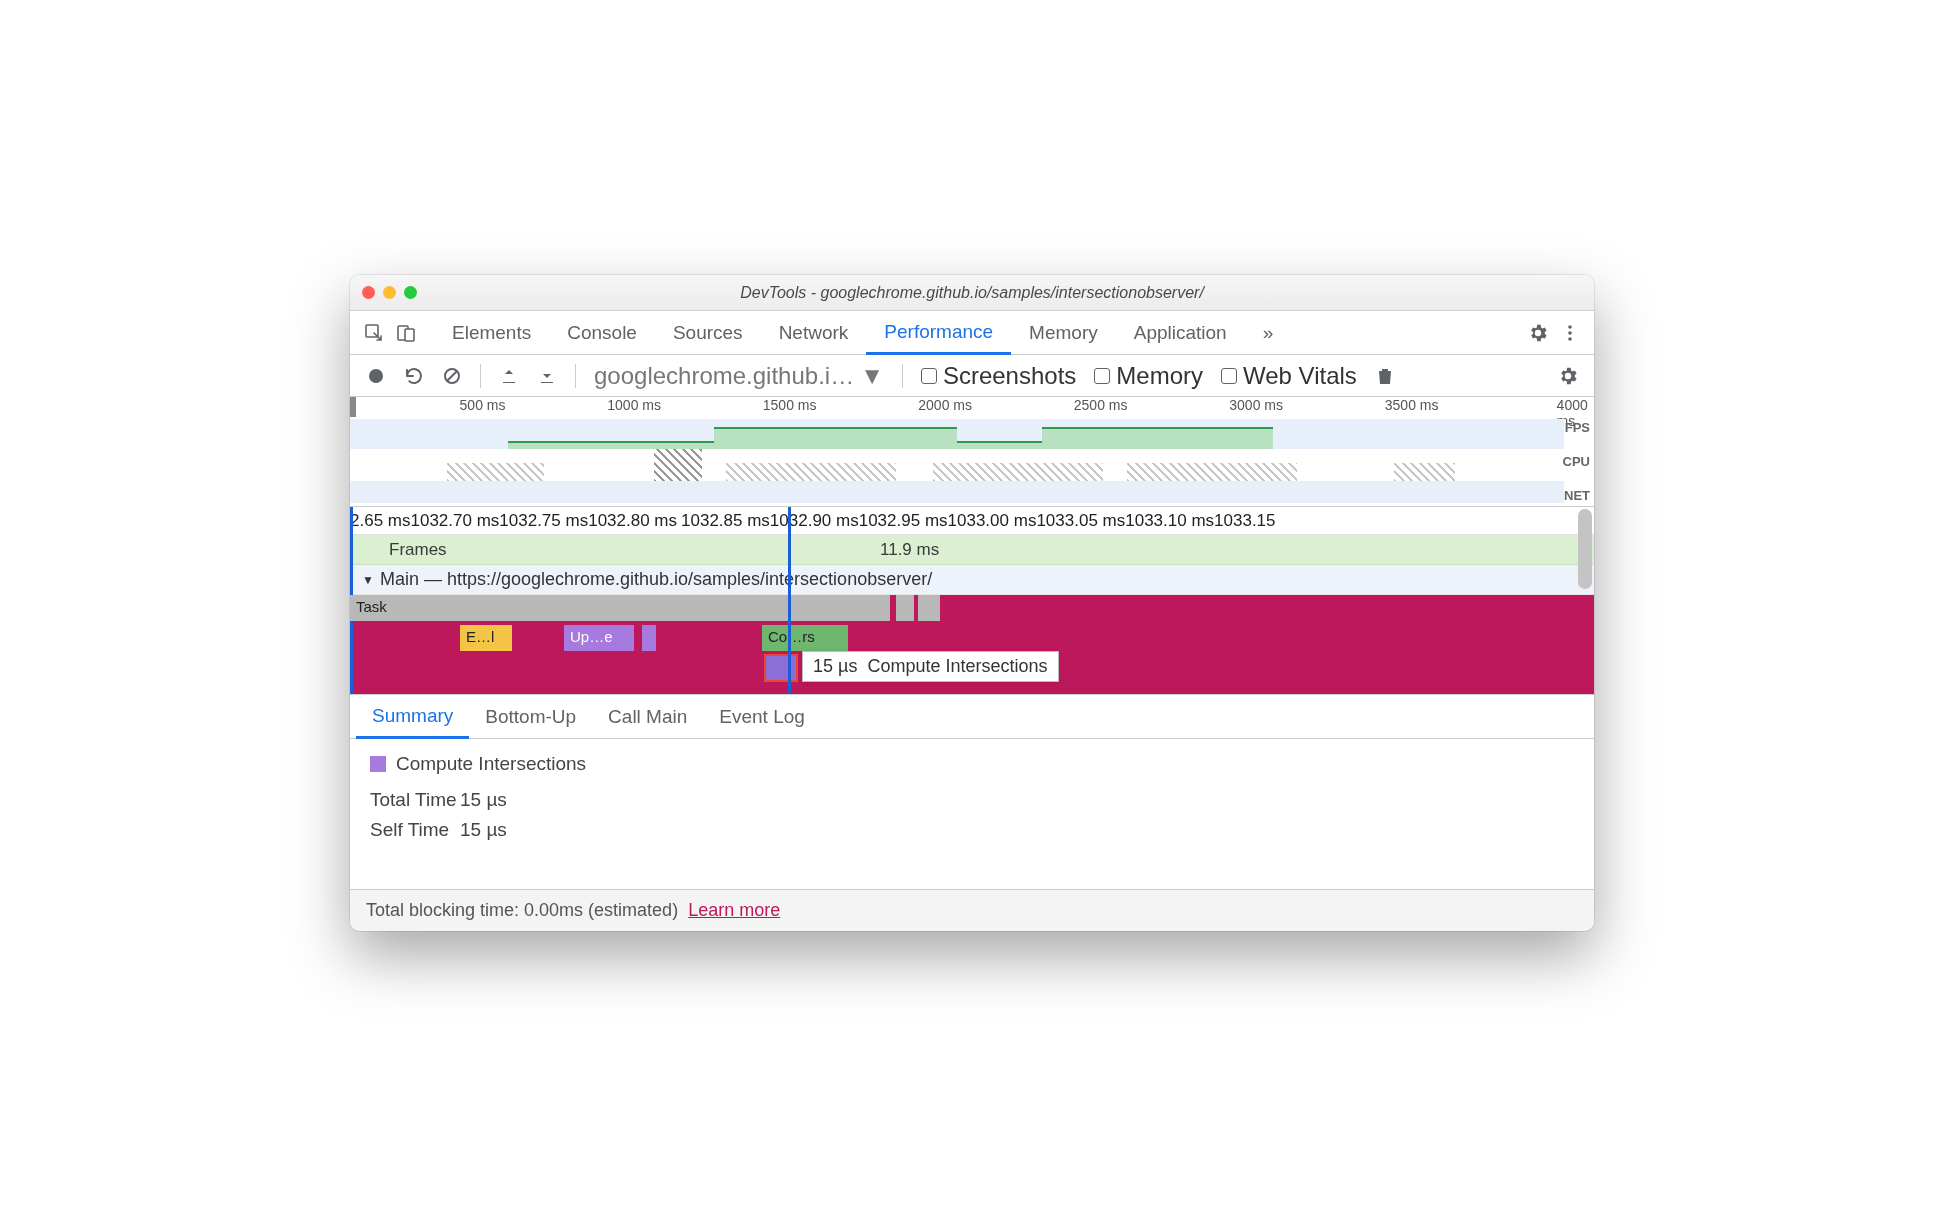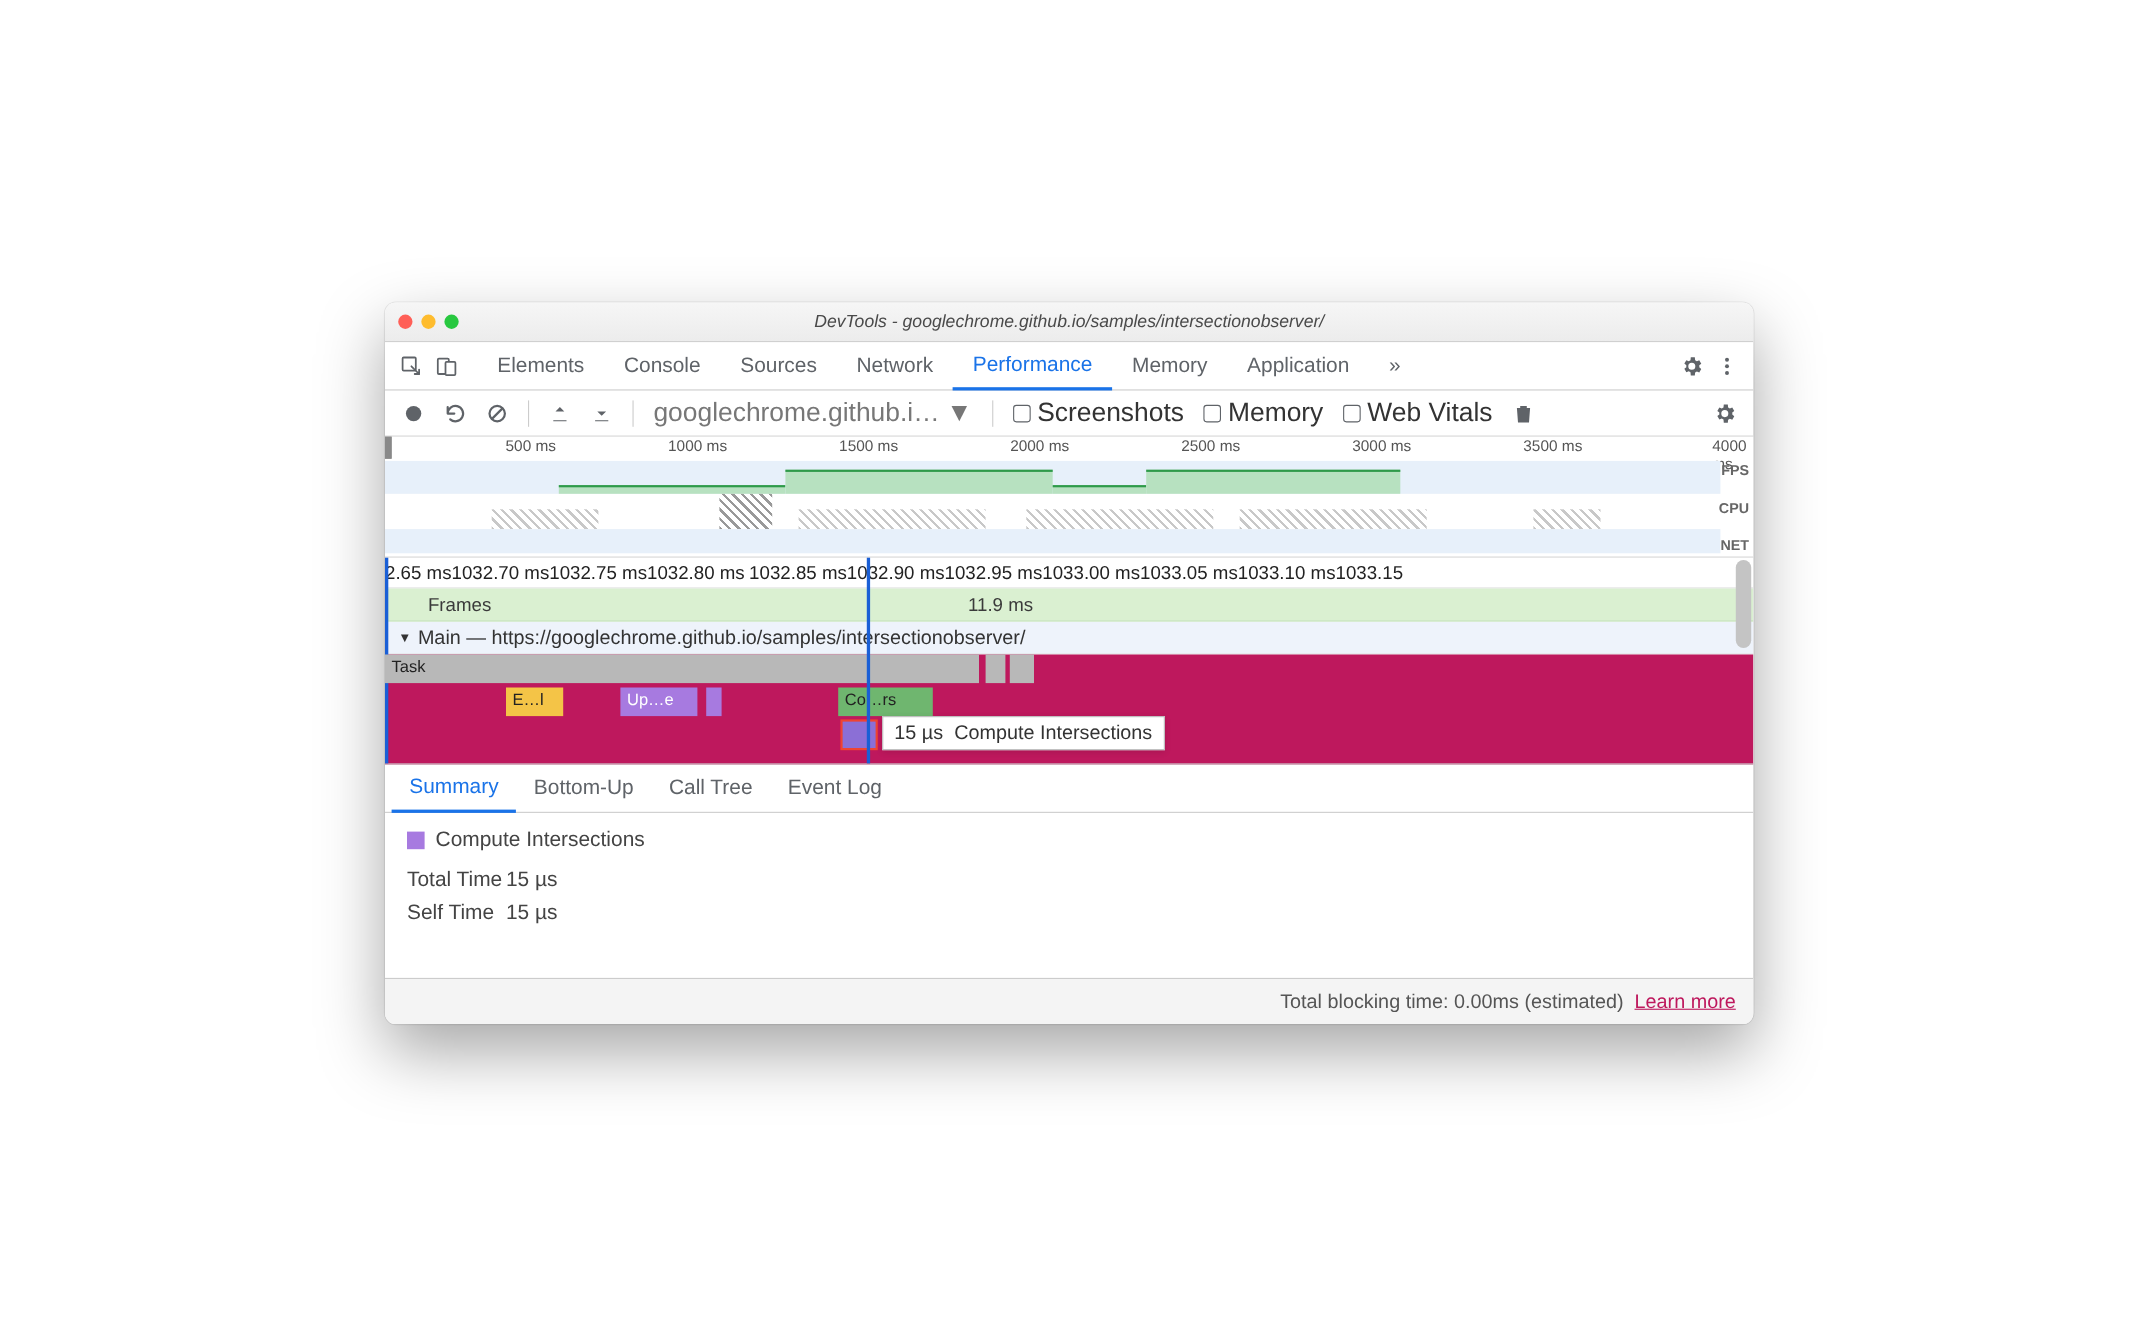--- a/index.html
+++ b/index.html
@@ -116,21 +116,21 @@
   
   .summary { padding:14px 20px 40px; font-size:19px; color:#444; min-height:150px;}
   .summary .evtname { display:flex; align-items:center; gap:10px; margin-bottom:14px;}
   .summary .swatch { width:16px; height:16px; background:#a77ae0;}
   .summary .row { display:flex; margin:8px 0;}
   .summary .row .k { width:90px;}
   
   .footer {
     border-top:1px solid #ccc; background:#f4f4f4;
     padding:10px 16px; font-size:18px; color:#555;
-    display:flex; align-items:center; gap:10px;justify-content:flex-end;
+    display:flex; align-items:center; gap:10px;
   }
   .footer a { color:#be185d; text-decoration:underline;}
   svg { display:block; }
 </style>
 </head>
 <body>
 
 <div class="window">
 
   <div class="titlebar">
@@ -312,21 +312,21 @@
         <span>15 µs</span>
         <span>Compute Intersections</span>
       </div>
     </div>
     <div class="scrollbar"></div>
   </div>
 
   <div class="btabs">
     <div class="btab active">Summary</div>
     <div class="btab">Bottom-Up</div>
-    <div class="btab">Call Tree</div>
+    <div class="btab">Call Main</div>
     <div class="btab">Event Log</div>
   </div>
 
   <div class="summary">
     <div class="evtname">
       <span class="swatch"></span>
       <span>Compute Intersections</span>
     </div>
     <div class="row">
       <span class="k">Total Time</span>

